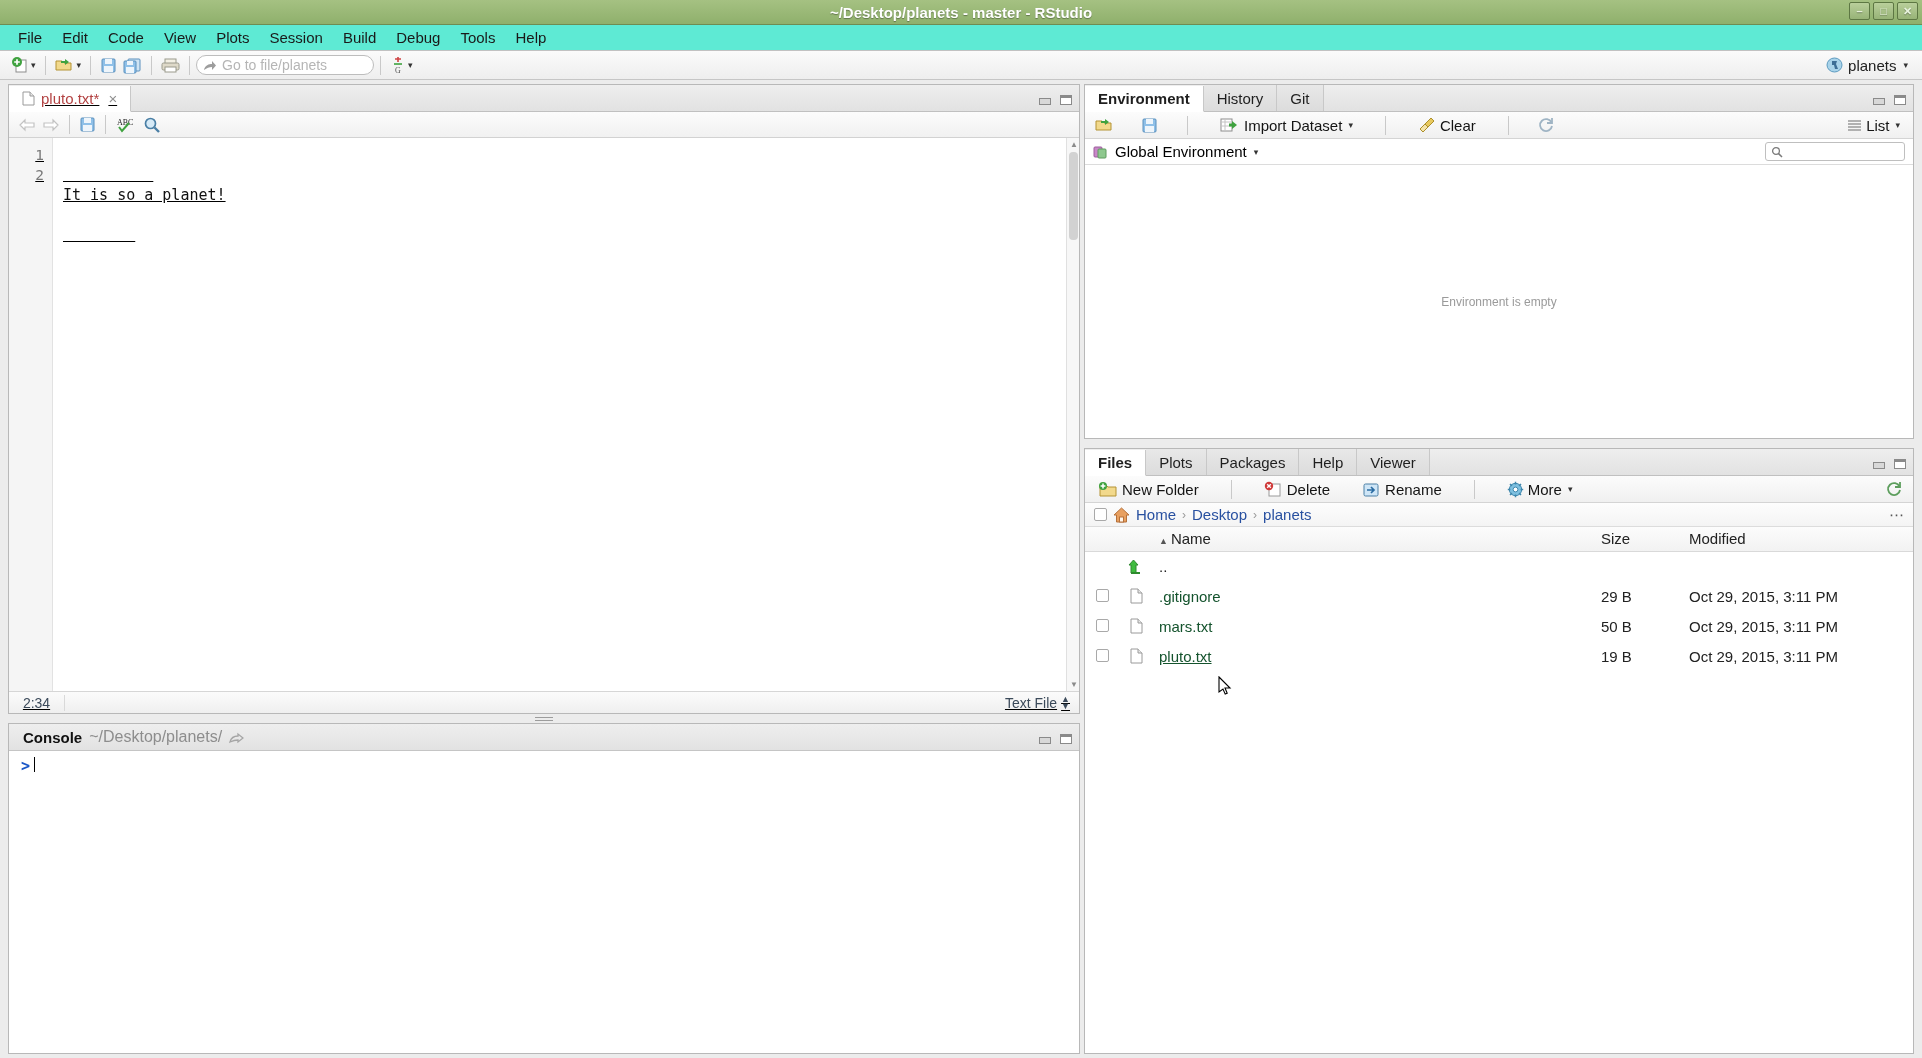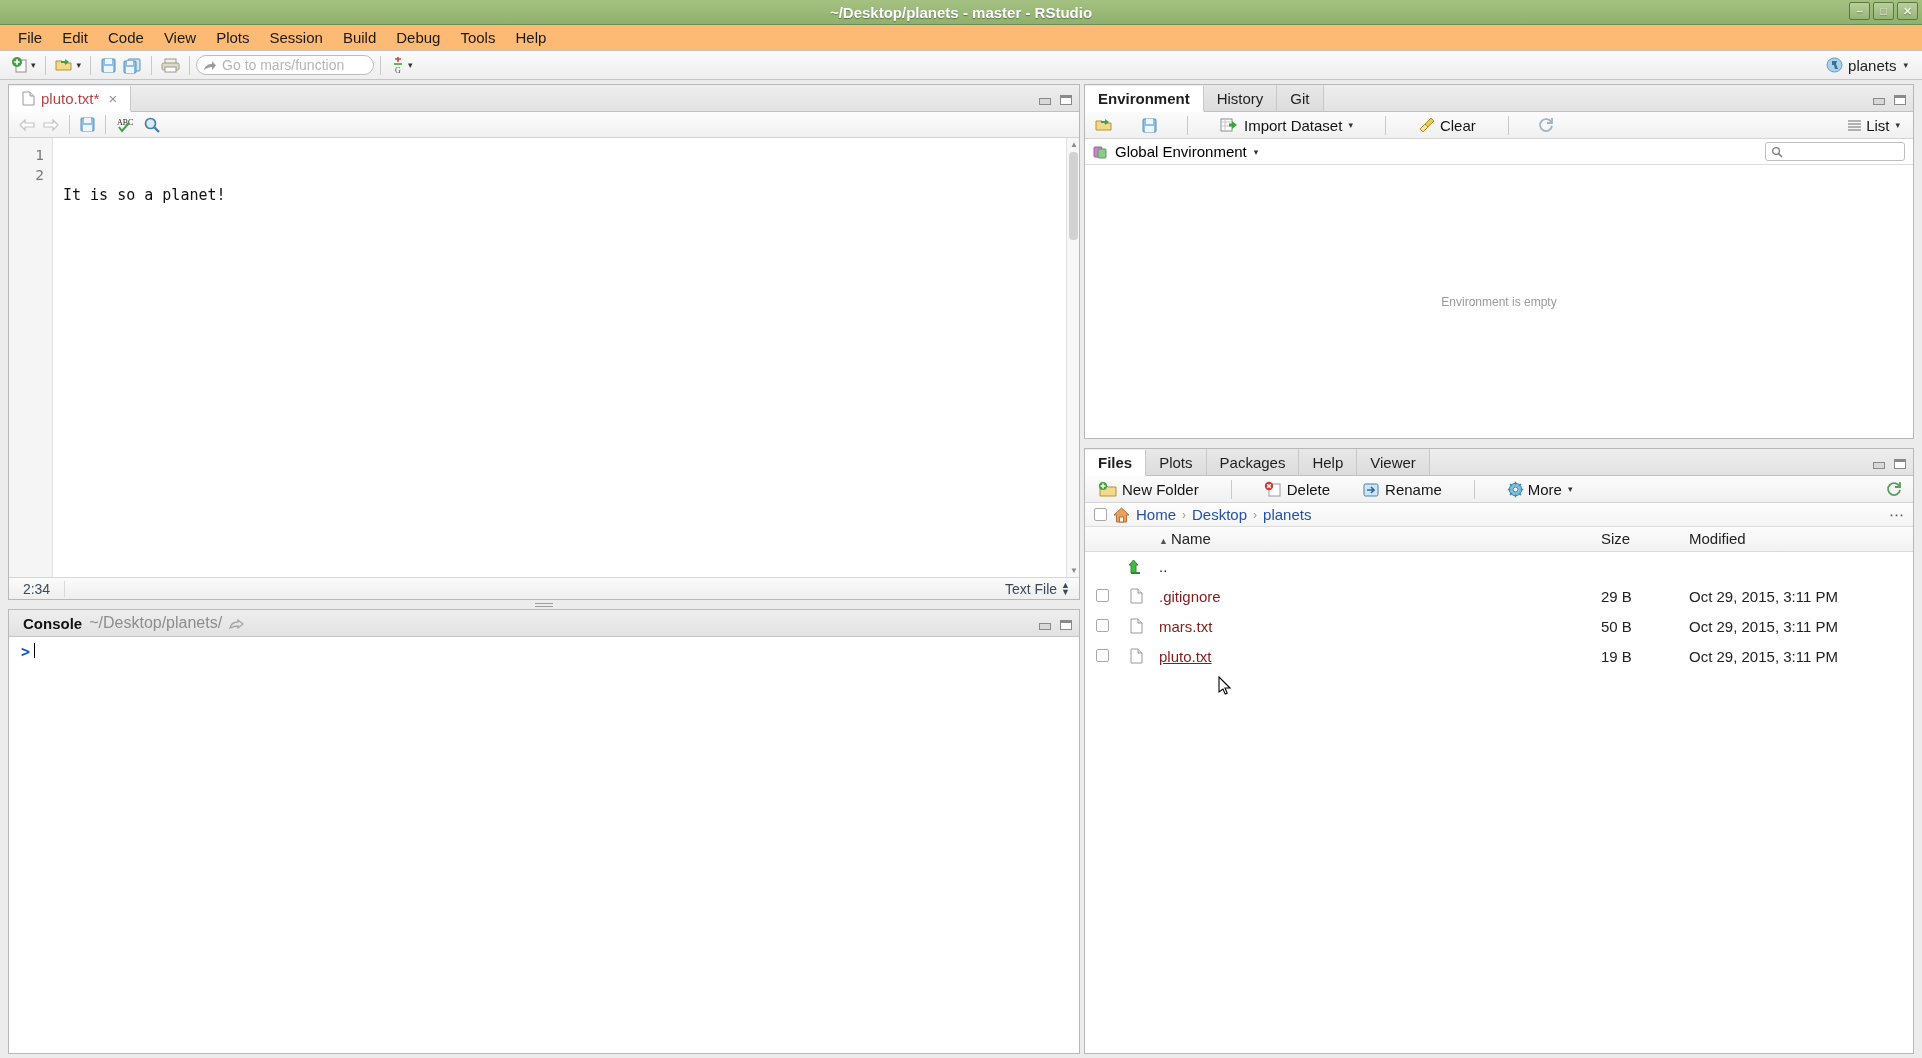--- a/index.html
+++ b/index.html
@@ -33,21 +33,21 @@
     border-radius: 2px;
     background: linear-gradient(to bottom,#b9cf9b,#97b377);
     display: flex; align-items: center; justify-content: center;
     color: #e9f3df; font-size: 11px; line-height: 1;
     cursor: pointer;
   }
 
   
   #menubar {
     height: 26px;
-    background: #fdba74;
+    background: #5eead4;
     border-bottom: 1px solid #c2c2c2;
     display: flex; align-items: center;
     padding-left: 8px;
   }
   #menubar .menu-item {
     padding: 3px 10px;
     font-size: 15px;
     color: #1a1a1a;
     cursor: pointer;
   }
@@ -135,21 +135,21 @@
     content:''; position:absolute; left:1px; right:1px; bottom:1px; height:5px;
     border:1px solid #8a8a8a; background:#d8d8d8;
   }
   .mini-max::after {
     content:''; position:absolute; left:1px; right:1px; top:0px; bottom:1px;
     border:1px solid #8a8a8a; background:#fff;
     border-top-width:3px;
   }
 
   
-  #sourcepane { height: 516px; }
+  #sourcepane { height: 630px; text-decoration: underline; }
   .src-toolbar {
     height: 26px;
     background: linear-gradient(to bottom,#fcfcfc,#f1f1f1);
     border-bottom: 1px solid #d2d2d2;
     display: flex; align-items: center; padding: 0 6px;
   }
   .src-tab-label { color: #b34343; font-size: 15px; }
   .tab-close { color:#909090; font-size:15px; margin-left:3px; cursor:pointer; }
   #editorbody {
     flex: 1; display: flex; position: relative;
@@ -261,21 +261,21 @@
   .files-more { position:absolute; right:8px; color:#555; letter-spacing:1px; cursor:pointer; }
   .ftable { width:100%; border-collapse:collapse; font-size:15px; }
   .ftable th {
     font-weight: normal; text-align:left; color:#222;
     height: 24px; background:linear-gradient(to bottom,#fcfcfc,#f2f2f2);
     border-bottom:1px solid #d9d9d9; padding: 0 6px;
   }
   .ftable td { height: 30px; padding: 0 6px; vertical-align: middle; color:#222; }
   .chkcell { width: 34px; text-align:center; }
   .icocell { width: 34px; text-align:center; }
-  .namecell a { color:#7f1d1d; text-decoration:none; cursor:pointer;margin-top:41px; }
+  .namecell a { color:#14532d; text-decoration:none; cursor:pointer;margin-top:41px; }
   .namecell a.hovered { text-decoration:underline; }
   .sizecell { width: 88px; }
   .modcell  { width: 230px; }
   .fchk {
     width:13px; height:13px; border:1px solid #a9a9a9; background:#fff;
     display:inline-block; border-radius:2px; cursor:pointer;
   }
   .sortcaret { font-size:9px; color:#555; margin-right:3px; }
 
   
@@ -350,21 +350,21 @@
       <rect x="4" y="2" width="11" height="5" fill="#f3f0e4" stroke="#9a9a8c"></rect>
       <rect x="1" y="6" width="17" height="7" rx="1.5" fill="#ded9c8" stroke="#9a9a8c"></rect>
       <rect x="4" y="10" width="11" height="5" fill="#fff" stroke="#9a9a8c"></rect>
     </svg>
   </div>
   <div class="tb-sep"></div>
   <div id="gotofile">
     <svg class="svgicon" width="14" height="13" viewBox="0 0 14 13">
       <path d="M1 11c1-5 5-6 8-6V2l4 4.5L9 11V8c-3 0-5 1-8 3z" fill="#9d9d9d"></path>
     </svg>
-    <span>Go to mars/function</span>
+    <span>Go to file/planets</span>
   </div>
   <div class="tb-sep"></div>
   <div class="tb-btn">
     <svg class="svgicon" width="16" height="18" viewBox="0 0 16 18">
       <path d="M5 3h6M8 1v5" stroke="#cf4343" stroke-width="1.6"></path>
       <path d="M4 8h8" stroke="#3fa23f" stroke-width="1.6"></path>
       <text x="8" y="17" font-size="8" text-anchor="middle" fill="#555" font-family="serif">G</text>
     </svg>
     <span class="caret">▾</span>
   </div>

